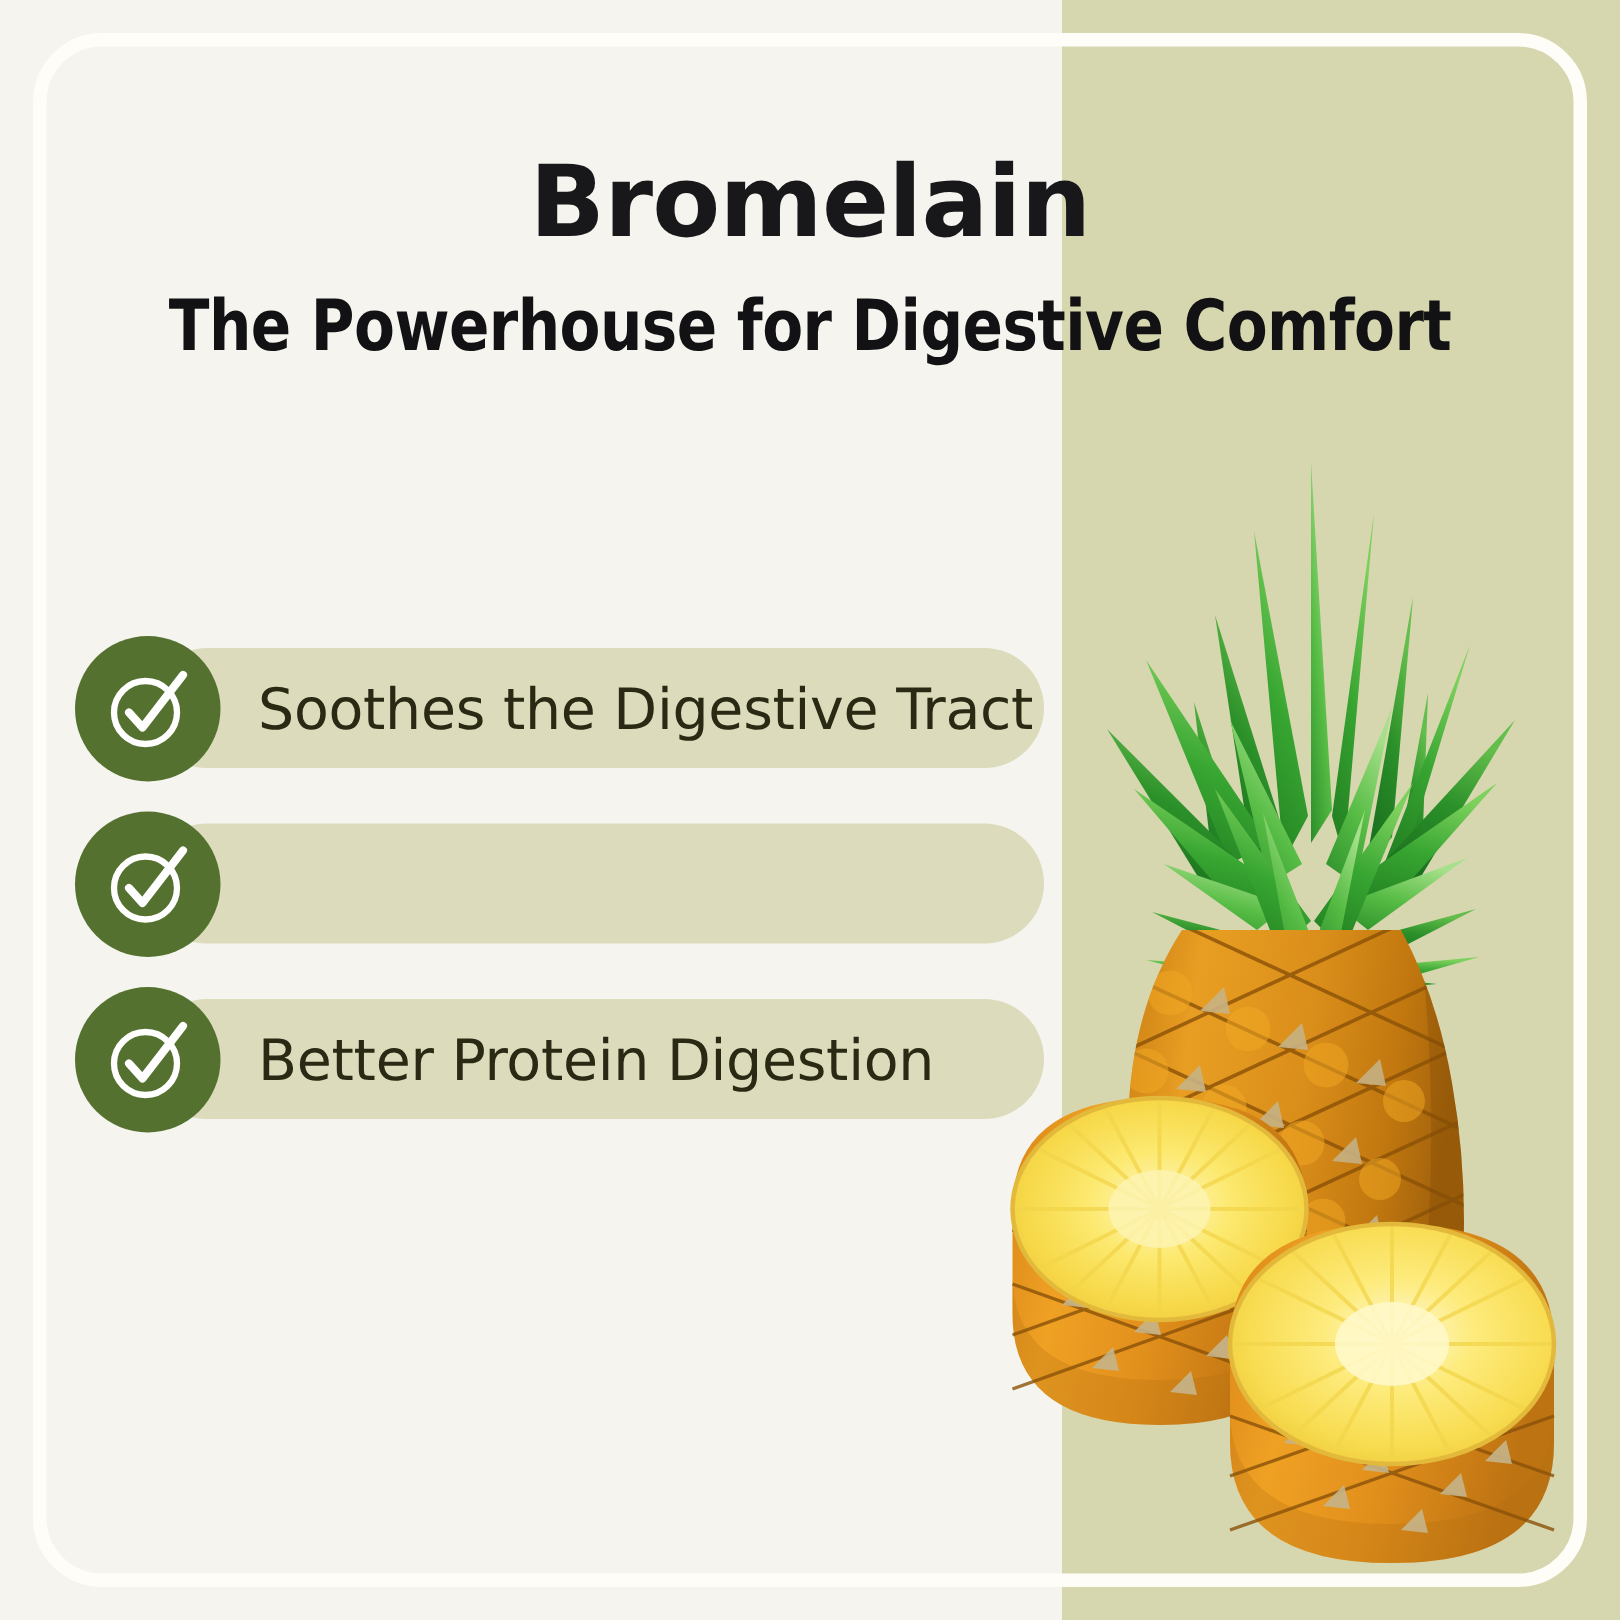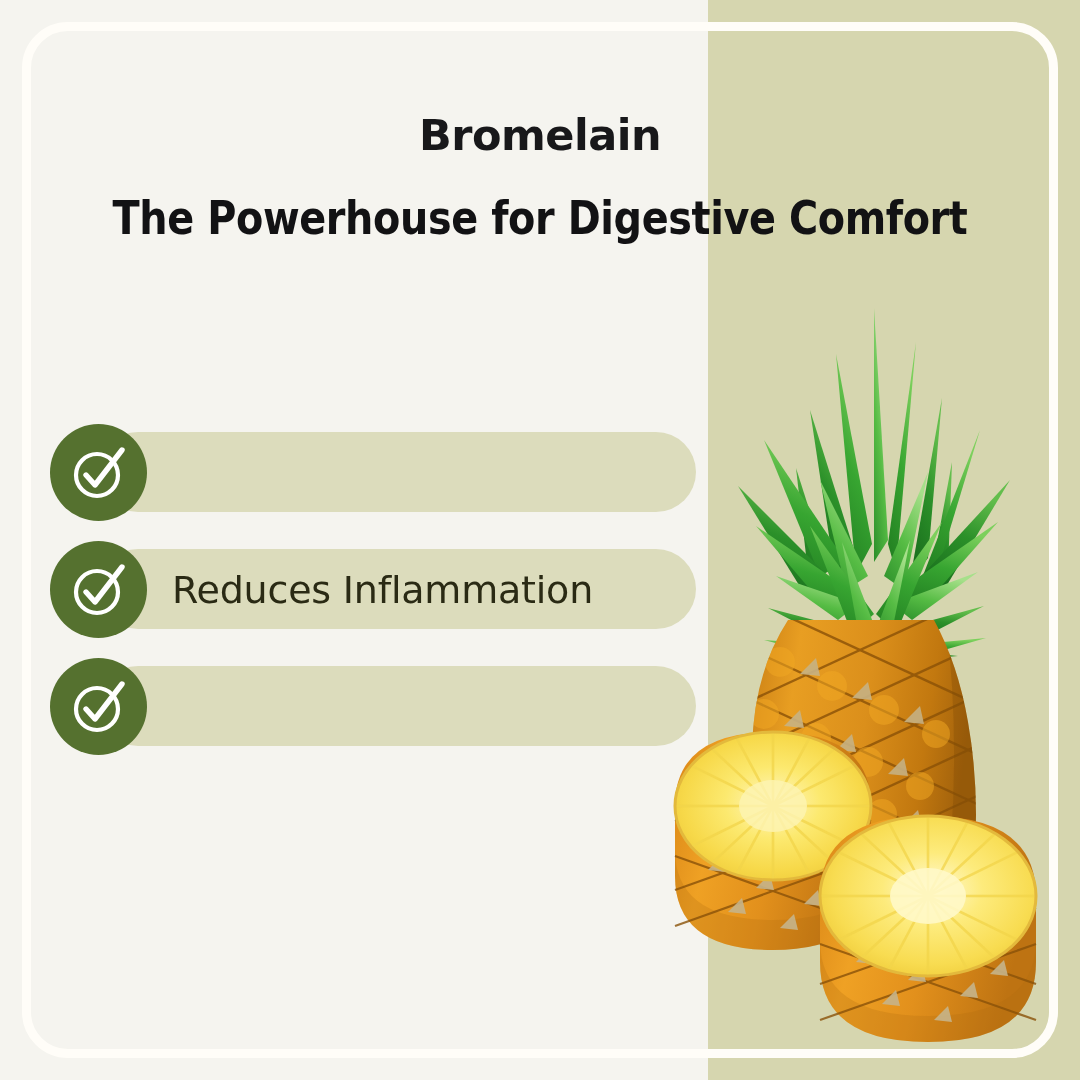--- a/index.html
+++ b/index.html
@@ -24,21 +24,21 @@
     box-sizing:border-box;pointer-events:none;z-index:40;
   }
 
   
   .head{
     position:absolute;left:0;top:96px;width:1080px;
     text-align:center;z-index:30;
   }
   .title{
     font-family:"DejaVu Sans", sans-serif;
-    font-weight:bold;font-size:43px;line-height:78px;
+    font-weight:bold;font-size:66px;line-height:78px;
     color:#18181A;letter-spacing:-0.5px;margin:0;
   }
   .subtitle{
     font-family:"DejaVu Sans Condensed","DejaVu Sans", sans-serif;
     font-weight:bold;font-size:47px;line-height:60px;
     color:#121214;letter-spacing:-0.4px;margin:14px 0 0 0;
     transform:scaleX(0.94);
   }
 
   
@@ -317,40 +317,41 @@
   <div class="benefits">
 
     <div class="pill-row">
       <div class="pill-bg"></div>
       <div class="badge">
         <svg width="62" height="62" viewBox="0 0 62 62">
           <circle cx="29" cy="33" r="21" fill="none" stroke="#FFFFFF" stroke-width="4.2"></circle>
           <path d="M18 33 L27 43 L54 8" fill="none" stroke="#FFFFFF" stroke-width="5.4" stroke-linecap="round" stroke-linejoin="round"></path>
         </svg>
       </div>
-    </div>
-
-    <div class="pill-row">
-      <div class="pill-bg"></div>
-      <div class="badge">
-        <svg width="62" height="62" viewBox="0 0 62 62">
-          <circle cx="29" cy="33" r="21" fill="none" stroke="#FFFFFF" stroke-width="4.2"></circle>
-          <path d="M18 33 L27 43 L54 8" fill="none" stroke="#FFFFFF" stroke-width="5.4" stroke-linecap="round" stroke-linejoin="round"></path>
-        </svg>
-      </div>
-      <div class="pill-label">Reduces Inflammation</div>
+      <div class="pill-label">Soothes the Digestive Tract</div>
     </div>
 
     <div class="pill-row">
       <div class="pill-bg"></div>
       <div class="badge">
         <svg width="62" height="62" viewBox="0 0 62 62">
           <circle cx="29" cy="33" r="21" fill="none" stroke="#FFFFFF" stroke-width="4.2"></circle>
           <path d="M18 33 L27 43 L54 8" fill="none" stroke="#FFFFFF" stroke-width="5.4" stroke-linecap="round" stroke-linejoin="round"></path>
         </svg>
       </div>
     </div>
 
+    <div class="pill-row">
+      <div class="pill-bg"></div>
+      <div class="badge">
+        <svg width="62" height="62" viewBox="0 0 62 62">
+          <circle cx="29" cy="33" r="21" fill="none" stroke="#FFFFFF" stroke-width="4.2"></circle>
+          <path d="M18 33 L27 43 L54 8" fill="none" stroke="#FFFFFF" stroke-width="5.4" stroke-linecap="round" stroke-linejoin="round"></path>
+        </svg>
+      </div>
+      <div class="pill-label">Better Protein Digestion</div>
+    </div>
+
 
   </div>
 
   <div class="frame"></div>
 </div>
 
 </body></html>

